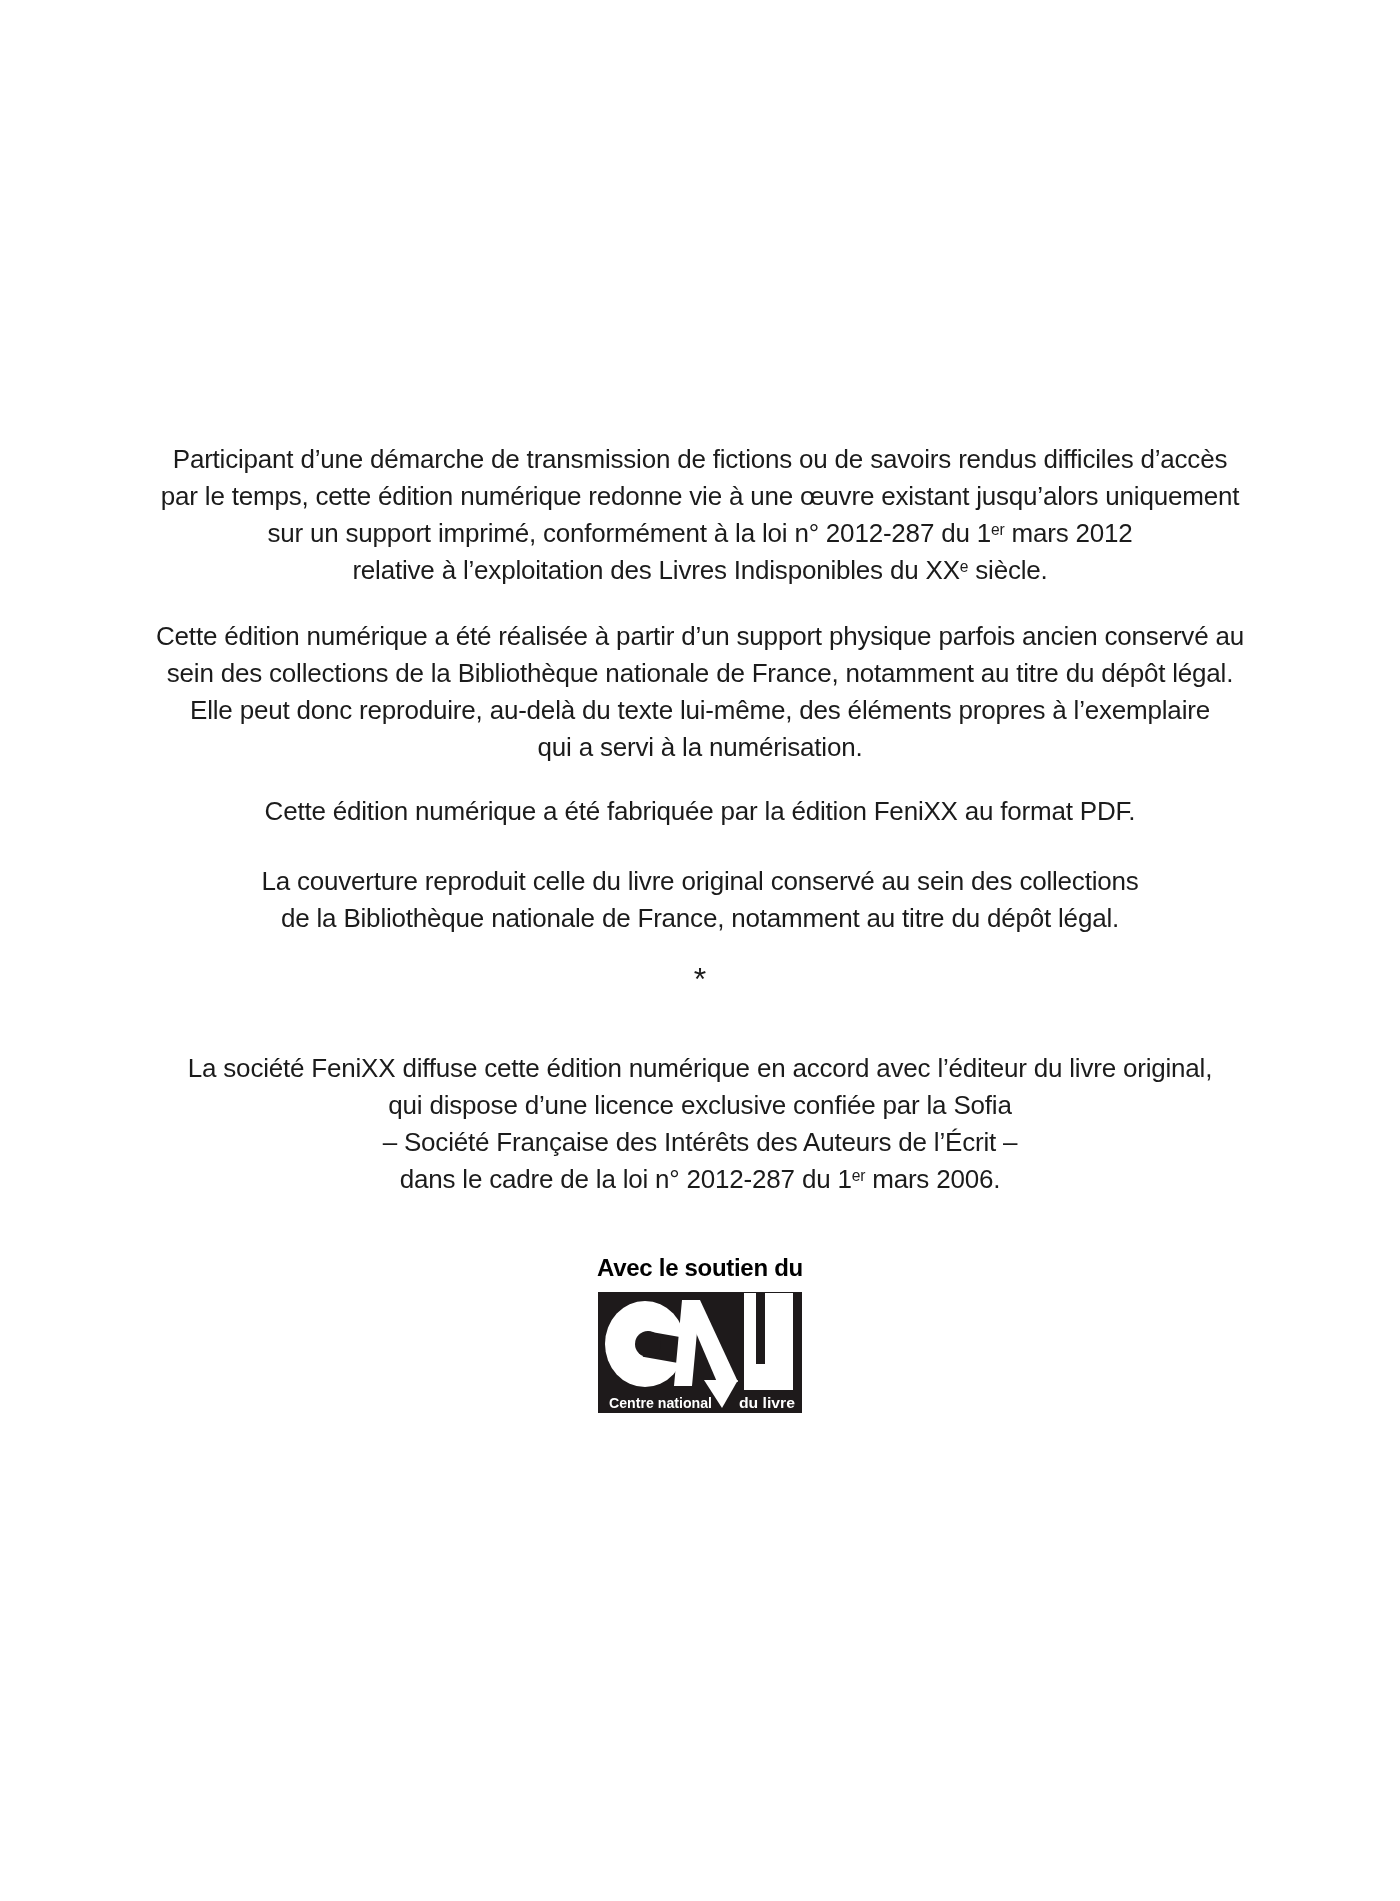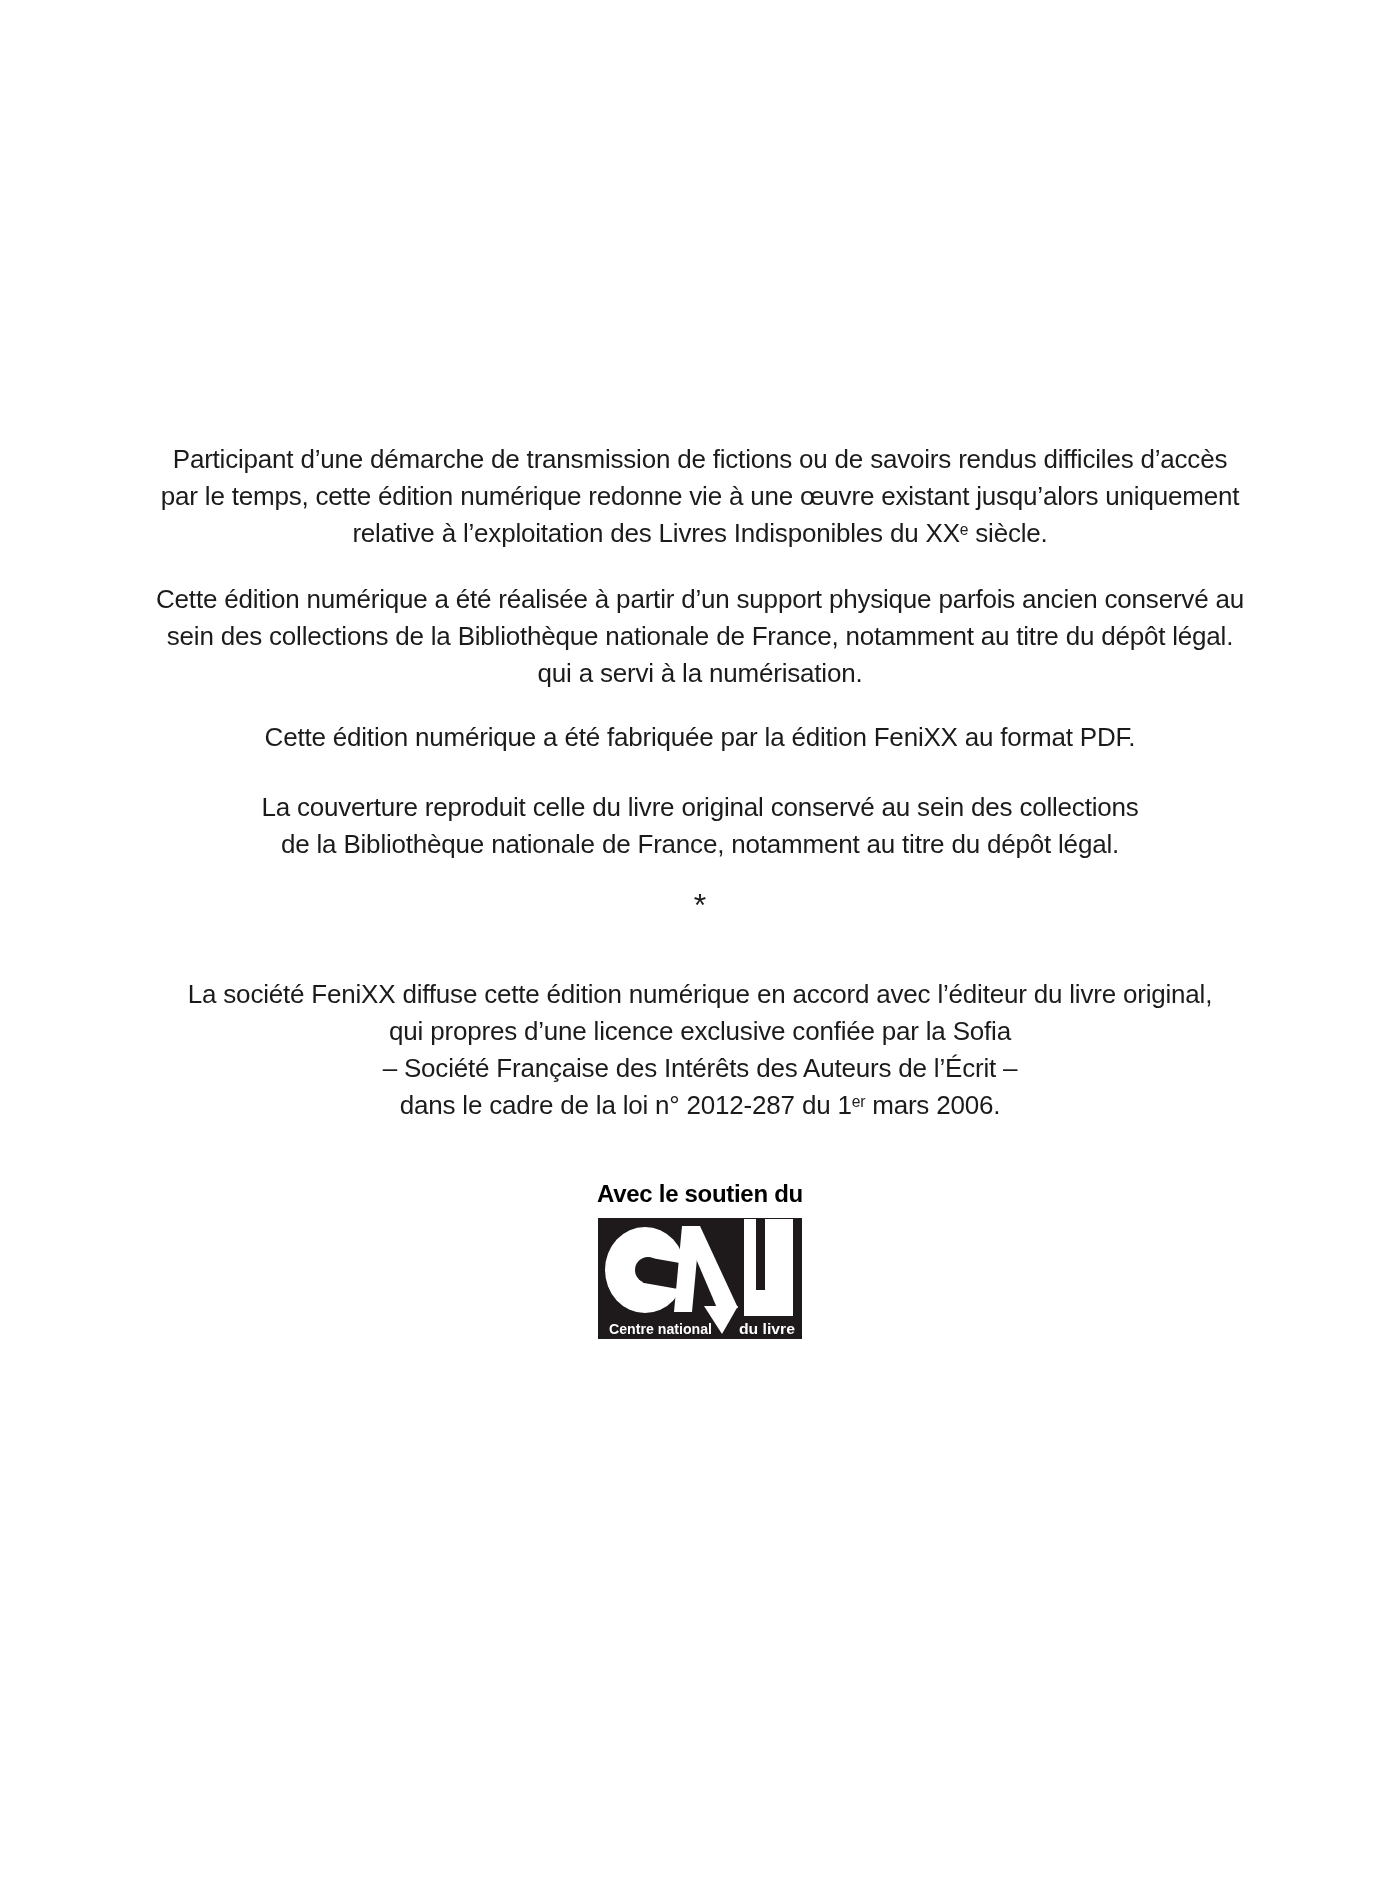--- a/index.html
+++ b/index.html
@@ -78,43 +78,45 @@
 </style>
 </head>
 <body>
 
 <div class="page">
   <div class="content">
 
     <p class="para p1">
       <span class="line">Participant d’une démarche de transmission de fictions ou de savoirs rendus difficiles d’accès</span>
       <span class="line">par le temps, cette édition numérique redonne vie à une œuvre existant jusqu’alors uniquement</span>
+      <span class="line"><span>sur un support imprimé, conformément à la loi n° 2012-287 du 1</span><sup class="sup">er</sup><span> mars 2012</span></span>
       <span class="line"><span>relative à l’exploitation des Livres Indisponibles du XX</span><sup class="sup">e</sup><span> siècle.</span></span>
     </p>
 
     <p class="para p2">
       <span class="line">Cette édition numérique a été réalisée à partir d’un support physique parfois ancien conservé au</span>
       <span class="line">sein des collections de la Bibliothèque nationale de France, notamment au titre du dépôt légal.</span>
+      <span class="line">Elle peut donc reproduire, au-delà du texte lui-même, des éléments propres à l’exemplaire</span>
       <span class="line">qui a servi à la numérisation.</span>
     </p>
 
     <p class="para p3">
       <span class="line">Cette édition numérique a été fabriquée par la édition FeniXX au format PDF.</span>
     </p>
 
     <p class="para p4">
       <span class="line">La couverture reproduit celle du livre original conservé au sein des collections</span>
       <span class="line">de la Bibliothèque nationale de France, notamment au titre du dépôt légal.</span>
     </p>
 
     <div class="asterisk">*</div>
 
     <p class="para p5">
       <span class="line">La société FeniXX diffuse cette édition numérique en accord avec l’éditeur du livre original,</span>
-      <span class="line">qui propres d’une licence exclusive confiée par la Sofia</span>
+      <span class="line">qui dispose d’une licence exclusive confiée par la Sofia</span>
       <span class="line">– Société Française des Intérêts des Auteurs de l’Écrit –</span>
       <span class="line"><span>dans le cadre de la loi n° 2012-287 du 1</span><sup class="sup">er</sup><span> mars 2006.</span></span>
     </p>
 
     <div class="cnl-block">
       <span class="cnl-caption">Avec le soutien du</span>
       <svg class="cnl-box" viewBox="0 0 204 121" role="img" aria-label="CNL">
         <rect class="bg" x="0" y="0" width="204" height="121"></rect>
         <g>
 

